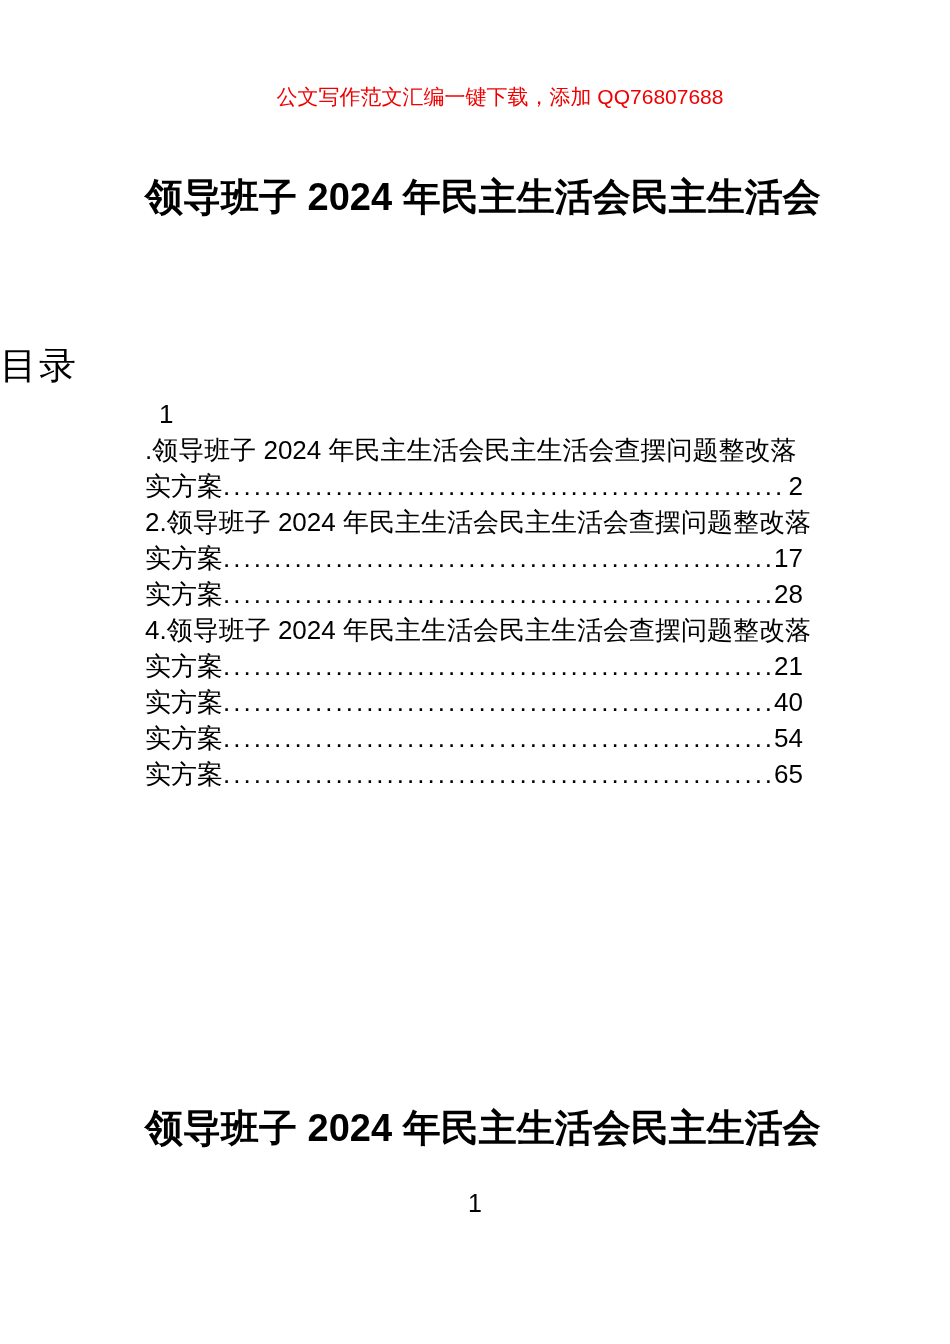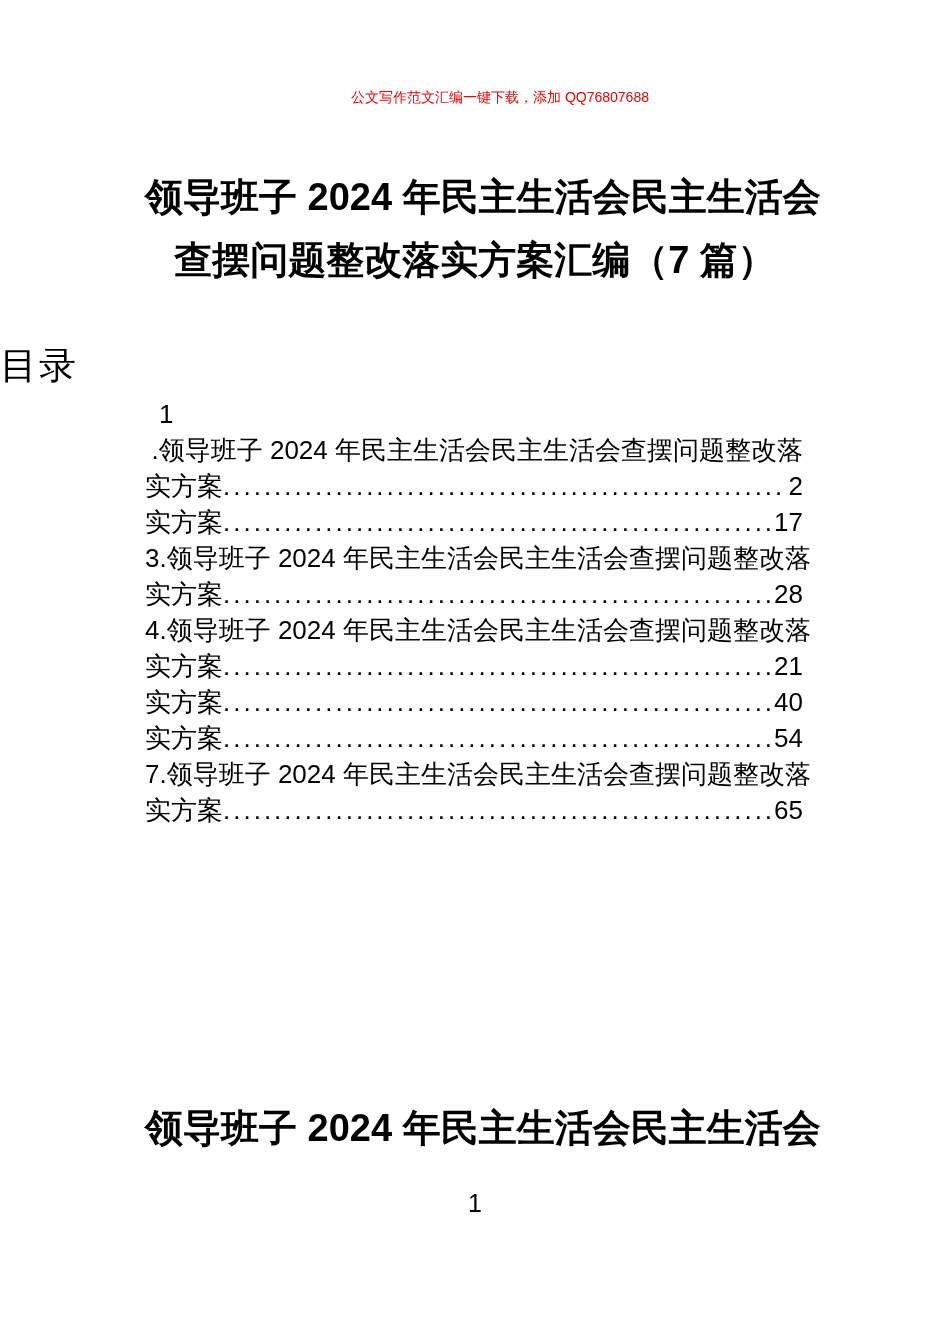--- a/index.html
+++ b/index.html
@@ -17,21 +17,21 @@
     overflow: hidden;
   }
   .notice {
     position: absolute;
     top: 84px;
     left: 0;
     width: 100%;
     box-sizing: border-box;
     padding-left: 50px;
     text-align: center;
-    font-size: 14px;
+    font-size: 21px;
     line-height: 26px;
     white-space: nowrap;
   }
   .doc-title {
     position: absolute;
     top: 166px;
     left: 145px;
     width: 660px;
     margin: 0;
     text-align: center;
@@ -61,21 +61,20 @@
     left: 145px;
     width: 658px;
     font-size: 26px;
     line-height: 36px;
   }
   .toc-orphan {
     padding-left: 14px;
   }
   .toc-line1 {
     white-space: nowrap;
-    text-align: right;
   }
   .toc-line2 {
     display: flex;
     align-items: flex-start;
   }
   .toc-line2-text {
     flex: 0 0 auto;
     white-space: nowrap;
   }
   .leader {
@@ -115,47 +114,46 @@
 </style>
 </head>
 <body>
 
 <div class="page" style="background: rgb(255, 255, 255); color: rgb(0, 0, 0);">
 
   <div class="notice" style="color: rgb(240, 0, 0);">公文写作范文汇编一键下载，添加 QQ76807688</div>
 
   <h1 class="doc-title">
     <span class="title-line">领导班子 2024 年民主生活会民主生活会</span>
-    <span class="title-line">查摆问题整改落实方案汇编（7 篇）</span>
   </h1>
 
   <h2 class="toc-heading">目录</h2>
 
   <div class="toc">
     <div class="toc-orphan">1</div>
 
     <div class="toc-entry">
       <div class="toc-line1">.领导班子 2024 年民主生活会民主生活会查摆问题整改落</div>
       <div class="toc-line2">
         <span class="toc-line2-text">实方案</span>
         <span class="leader"></span>
         <span class="toc-page">2</span>
       </div>
     </div>
 
     <div class="toc-entry">
+      <div class="toc-line1">2.领导班子 2024 年民主生活会民主生活会查摆问题整改落</div>
       <div class="toc-line2">
         <span class="toc-line2-text">实方案</span>
         <span class="leader"></span>
         <span class="toc-page">17</span>
       </div>
     </div>
 
     <div class="toc-entry">
-      <div class="toc-line1">3.领导班子 2024 年民主生活会民主生活会查摆问题整改落</div>
       <div class="toc-line2">
         <span class="toc-line2-text">实方案</span>
         <span class="leader"></span>
         <span class="toc-page">28</span>
       </div>
     </div>
 
     <div class="toc-entry">
       <div class="toc-line1">4.领导班子 2024 年民主生活会民主生活会查摆问题整改落</div>
       <div class="toc-line2">
@@ -175,21 +173,20 @@
 
     <div class="toc-entry">
       <div class="toc-line2">
         <span class="toc-line2-text">实方案</span>
         <span class="leader"></span>
         <span class="toc-page">54</span>
       </div>
     </div>
 
     <div class="toc-entry">
-      <div class="toc-line1">7.领导班子 2024 年民主生活会民主生活会查摆问题整改落</div>
       <div class="toc-line2">
         <span class="toc-line2-text">实方案</span>
         <span class="leader"></span>
         <span class="toc-page">65</span>
       </div>
     </div>
   </div>
 
   <h2 class="section-heading">领导班子 2024 年民主生活会民主生活会</h2>
 

